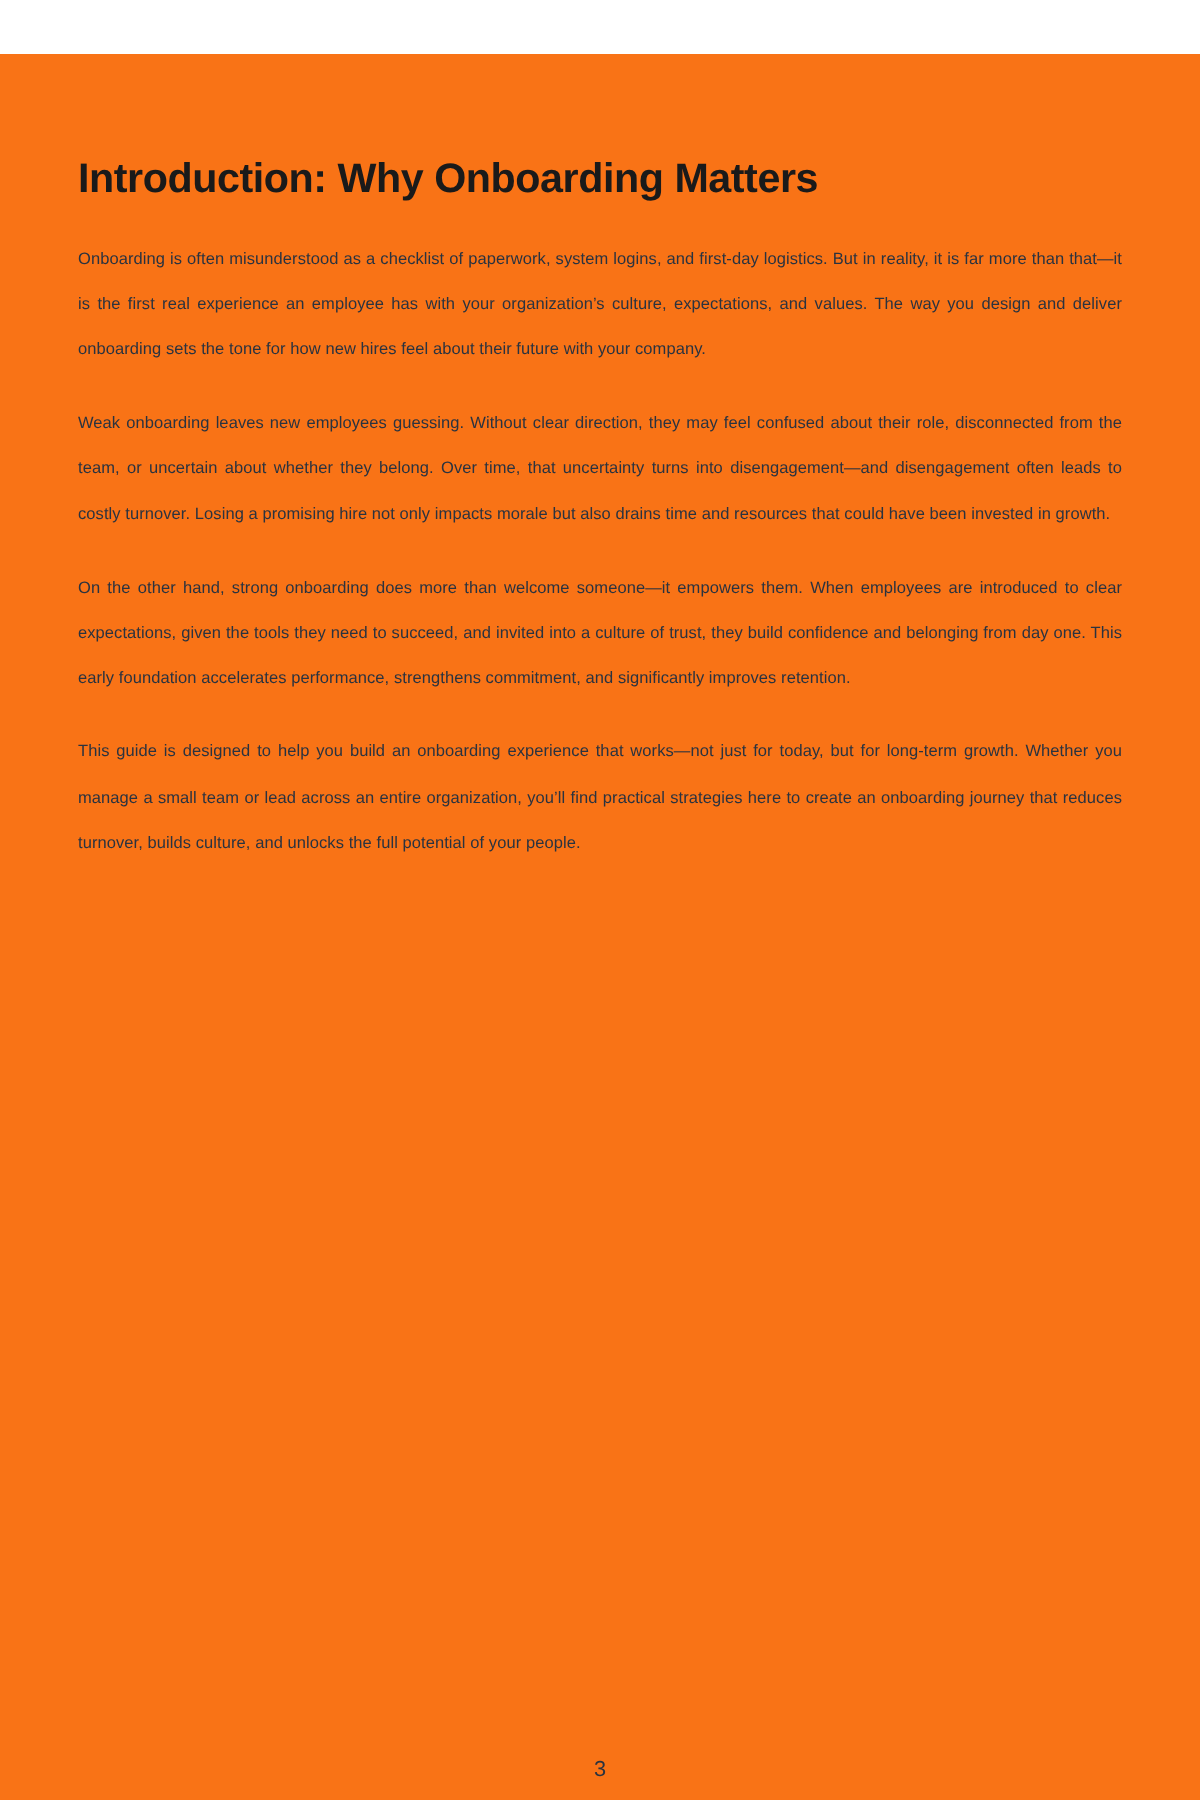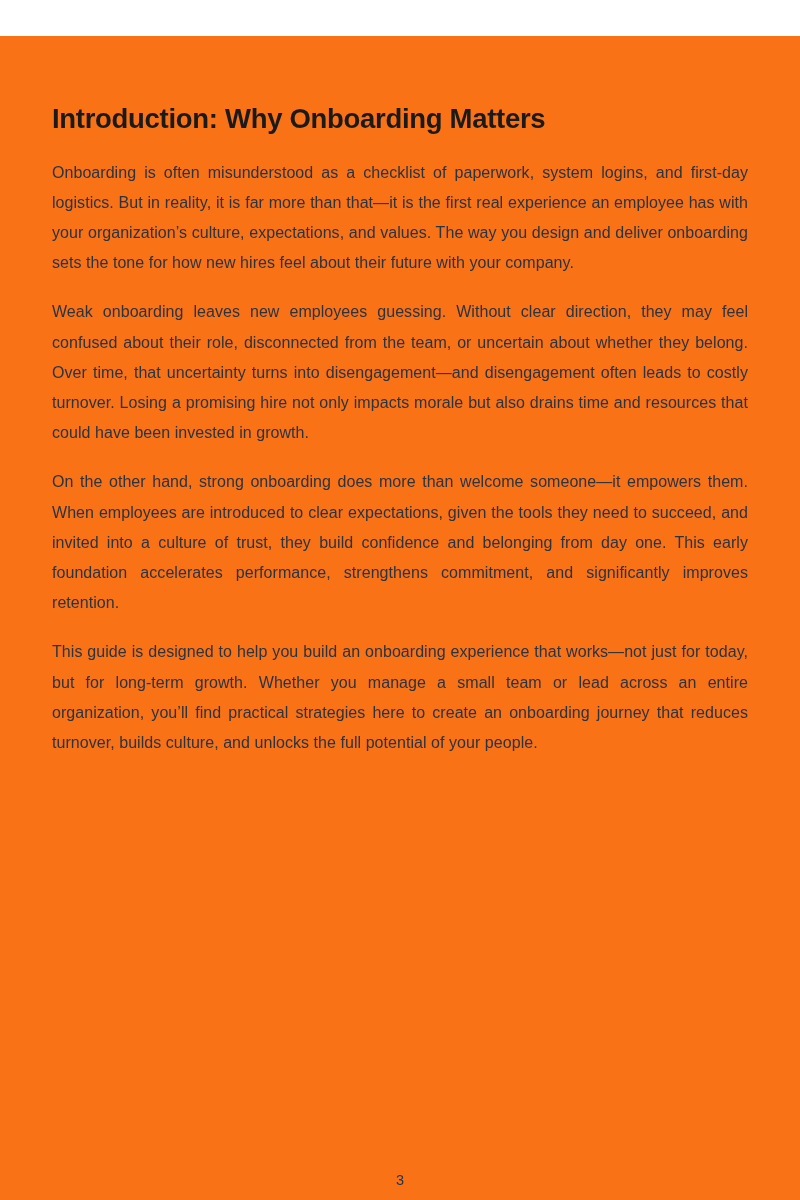--- a/index.html
+++ b/index.html
@@ -31,21 +31,21 @@
   .page-title {
     font-size: 27.5px;
     font-weight: bold;
     color: #1a1a1a;
     letter-spacing: -0.3px;
     line-height: 1.22;
     margin: 0 0 22px 0;
     text-align: left;
   }
   .body-paragraph {
-    font-size: 16px;
+    font-size: 11px;
     font-weight: 400;
     color: #2a3340;
     line-height: 30.2px;
     text-align: justify;
     text-justify: inter-word;
     margin: 0 0 19px 0;
     letter-spacing: 0.05px;
   }
   .body-paragraph:last-of-type {
     margin-bottom: 0;

